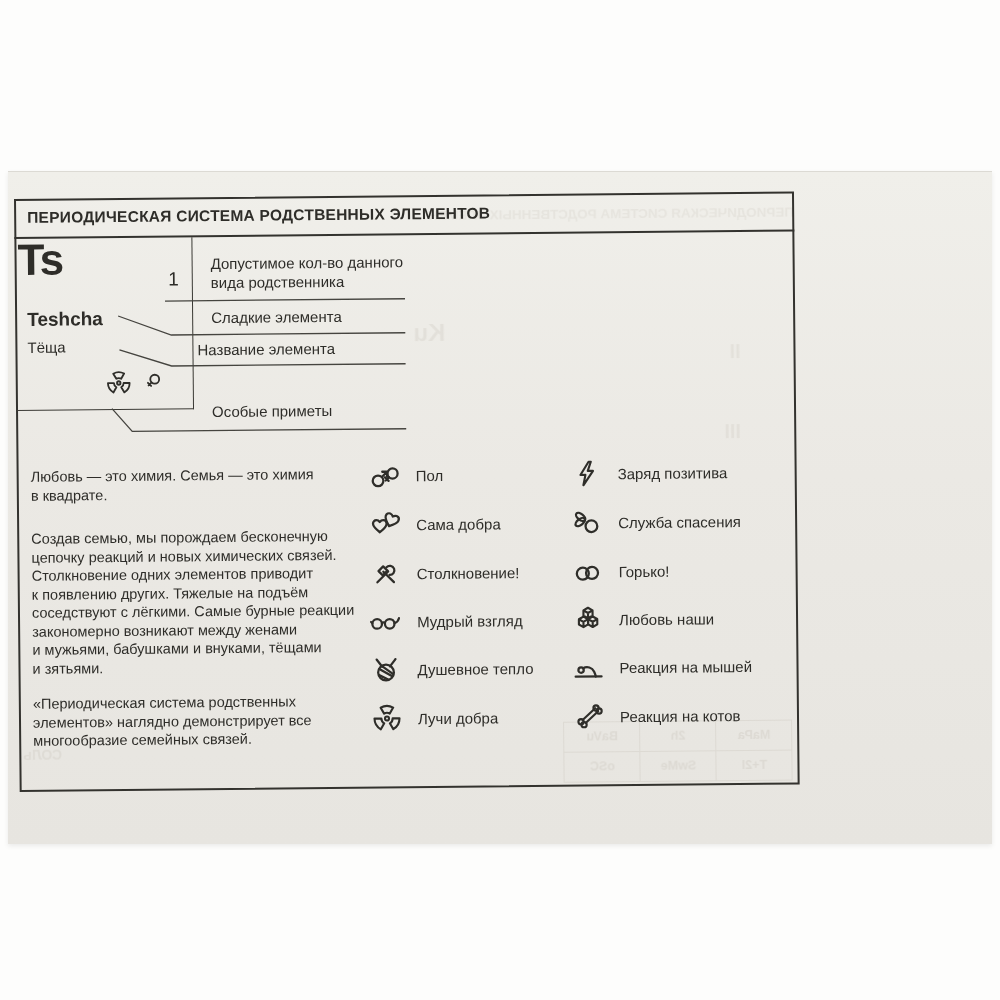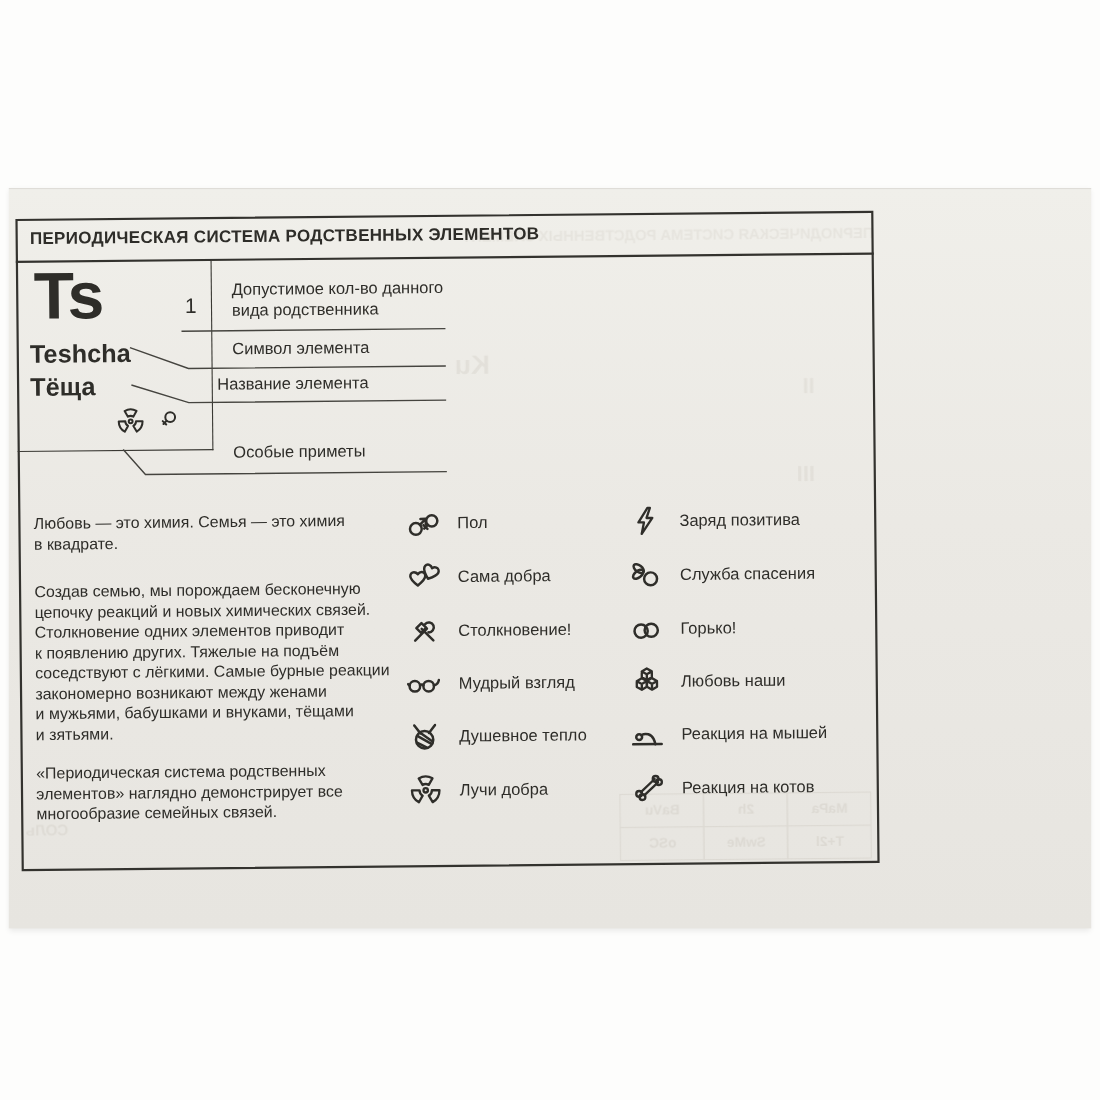--- a/index.html
+++ b/index.html
@@ -9,24 +9,24 @@
     background:linear-gradient(180deg,#f0efea 0%,#ebe9e4 45%,#e7e5e0 100%);
     border-top:1px solid #dcdad4;box-shadow:0 2px 5px rgba(0,0,0,.08);}
   .print{position:absolute;left:6px;top:27px;width:780px;height:593px;
     transform:rotate(-0.55deg);transform-origin:0 0;}
   .frame{position:absolute;left:0;top:0;right:0;bottom:0;border:2px solid #33322e;box-sizing:border-box;}
   .titlebar{position:absolute;left:0;top:0;width:100%;height:40px;border-bottom:2px solid #33322e;
     box-sizing:border-box;display:flex;align-items:center;padding-left:13px;}
   .title{font-weight:bold;font-size:15.5px;letter-spacing:.25px;}
   .ts-box{position:absolute;left:0;top:40px;width:178px;height:172px;box-sizing:border-box;
     border-right:1.6px solid #3a3934;border-bottom:1.6px solid #3a3934;}
-  .ts-symbol{position:absolute;left:16px;top:-4px;font-size:60px;font-weight:bold;letter-spacing:-1.5px;}
+  .ts-symbol{position:absolute;left:3px;top:-4px;font-size:44px;font-weight:bold;letter-spacing:-1.5px;}
   .ts-count{position:absolute;right:13px;top:31px;font-size:19px;}
-  .ts-latin{position:absolute;left:12px;top:70px;font-size:23px;font-weight:bold;}
-  .ts-cyr{position:absolute;left:12px;top:100px;font-size:23px;font-weight:bold;}
+  .ts-latin{position:absolute;left:12px;top:70px;font-size:19px;font-weight:bold;}
+  .ts-cyr{position:absolute;left:12px;top:100px;font-size:15px;font-weight:normal;}
   .ts-icons{position:absolute;left:90px;top:132px;display:flex;gap:5px;align-items:center;}
   .co{position:absolute;font-size:15px;line-height:18.5px;white-space:pre-line;}
   .co1{left:196px;top:58px;} .co2{left:196px;top:112px;} .co3{left:182px;top:144px;} .co4{left:196px;top:206px;}
   .lines{position:absolute;left:0;top:0;}
   .para{position:absolute;left:14px;width:336px;font-size:14.5px;line-height:18.5px;white-space:pre-line;}
   .p1{top:269px;} .p2{top:331px;} .p3{top:496px;}
   .lrow{position:absolute;display:flex;align-items:center;gap:15px;height:34px;}
   .lrow .icon{width:32px;height:32px;display:flex;align-items:center;justify-content:center;flex:0 0 32px;}
   .llabel{font-size:15px;white-space:nowrap;}
   svg.ic{stroke:#2f2e2a;fill:none;stroke-width:1.7;stroke-linecap:round;stroke-linejoin:round;}
@@ -87,21 +87,21 @@
             <svg class="ic" width="26" height="26" viewBox="0 0 24 24">
               <circle cx="16.6" cy="8.8" r="4.1"></circle>
               <path d="M13.7 11.7 10.9 14.5M10.3 12.1l2.9 2.9"></path>
             </svg>
           </span>
         </div>
       </div>
 
       <div class="co co1">Допустимое кол-во данного
 вида родственника</div>
-      <div class="co co2">Символ элемента</div>
+      <div class="co co2">Сладкие элемента</div>
       <div class="co co3">Название элемента</div>
       <div class="co co4">Особые приметы</div>
 
       <svg class="lines" width="780" height="593" viewBox="0 0 780 593">
         <g stroke="#45443f" stroke-width="1.3" fill="none">
           <path d="M150 103.5H390"></path>
           <path d="M103 118 156 137.5H390"></path>
           <path d="M104 152 156 168.5H390"></path>
           <path d="M96 210.5 116 233.5H390"></path>
         </g>

